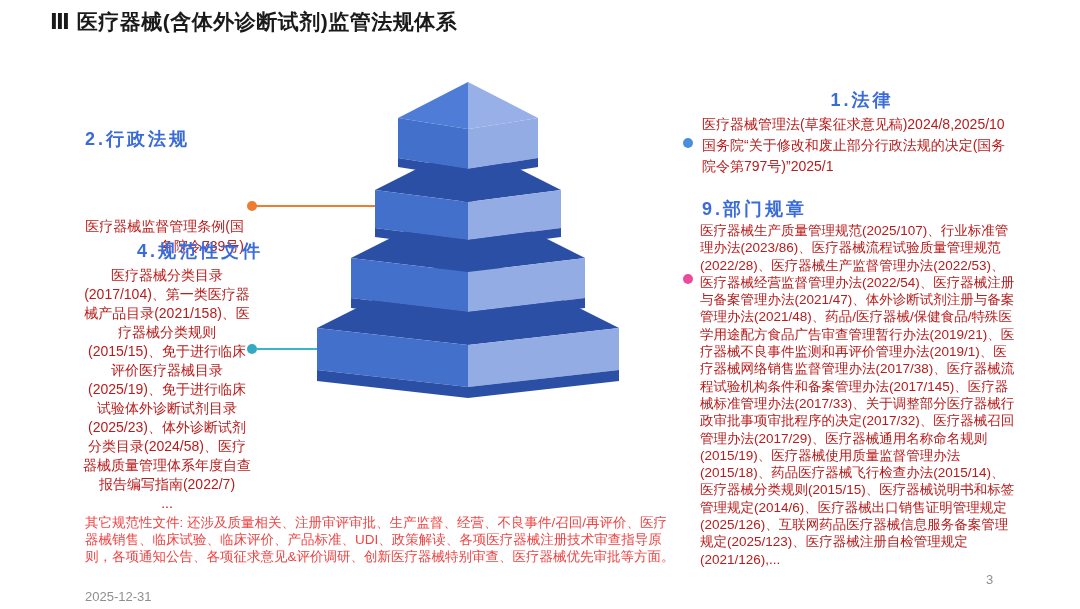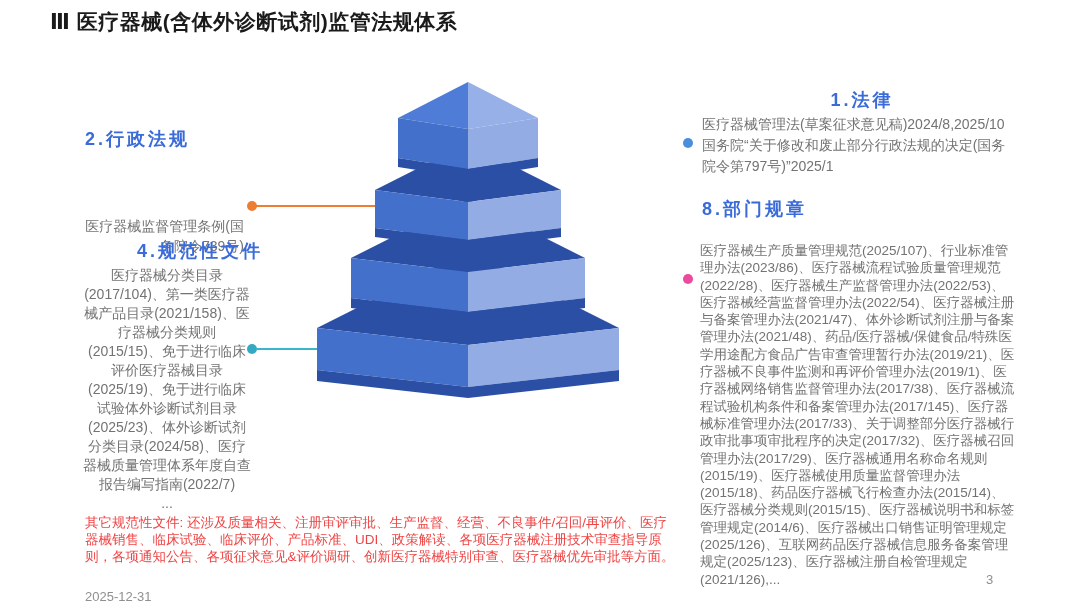--- a/index.html
+++ b/index.html
@@ -10,30 +10,30 @@
   }
   .abs{position:absolute;}
   .slide-title{
     left:10px;top:8px;width:700px;
     font-size:21px;font-weight:700;color:#1a1a1a;letter-spacing:0.5px;margin-left:40px;
   }
   .sec-heading{
     font-size:18px;font-weight:700;color:#3a6bd8;letter-spacing:3px;
   }
   .sec-body{
-    font-size:14px;color:#737373;line-height:19.5px;white-space:pre-line;
+    font-size:14px;color:#b91c1c;line-height:19.5px;white-space:pre-line;
   }
   .h-admin{left:85px;top:127px;width:230px;text-align:left;}
   .b-admin{left:84px;top:170px;width:160px;text-align:right;margin-top:47px;}
   .h-norm{left:85px;top:239px;width:230px;text-align:center;}
   .b-norm{left:82px;top:266px;width:170px;text-align:center;line-height:19px;}
   .h-law{left:702px;top:88px;width:320px;text-align:center;}
   .b-law{left:702px;top:114px;width:314px;line-height:21px;}
   .h-dept{left:702px;top:197px;width:320px;text-align:left;}
-  .b-dept{left:700px;top:222px;width:318px;font-size:13.5px;line-height:17.3px;margin-top:20px;}
+  .b-dept{left:700px;top:222px;width:318px;font-size:13.5px;line-height:17.3px;}
   .footnote{
     left:85px;top:514px;width:592px;
     font-size:13.5px;line-height:17px;color:#ef4444;
   }
   .footer-date{left:85px;top:577px;font-size:13px;color:#8f8f8f;margin-top:12px;}
   .footer-page{left:986px;top:572px;font-size:13px;color:#8f8f8f;}
   svg.diagram{left:0;top:0;pointer-events:none;}
 </style>
 </head>
 <body>
@@ -110,19 +110,19 @@
 <div class="abs sec-body b-admin">医疗器械监督管理条例(国务院令739号)</div>
 
 <div class="abs sec-heading h-norm">4.规范性文件</div>
 <div class="abs sec-body b-norm">医疗器械分类目录(2017/104)、第一类医疗器械产品目录(2021/158)、医疗器械分类规则(2015/15)、免于进行临床评价医疗器械目录(2025/19)、免于进行临床试验体外诊断试剂目录(2025/23)、体外诊断试剂分类目录(2024/58)、医疗器械质量管理体系年度自查报告编写指南(2022/7)
 ...</div>
 
 <div class="abs sec-heading h-law">1.法律</div>
 <div class="abs sec-body b-law">医疗器械管理法(草案征求意见稿)2024/8,2025/10
 国务院“关于修改和废止部分行政法规的决定(国务院令第797号)”2025/1</div>
 
-<div class="abs sec-heading h-dept">8.部门规章</div>
+<div class="abs sec-heading h-dept">9.部门规章</div>
 <div class="abs sec-body b-dept">医疗器械生产质量管理规范(2025/107)、行业标准管理办法(2023/86)、医疗器械流程试验质量管理规范(2022/28)、医疗器械生产监督管理办法(2022/53)、医疗器械经营监督管理办法(2022/54)、医疗器械注册与备案管理办法(2021/47)、体外诊断试剂注册与备案管理办法(2021/48)、药品/医疗器械/保健食品/特殊医学用途配方食品广告审查管理暂行办法(2019/21)、医疗器械不良事件监测和再评价管理办法(2019/1)、医疗器械网络销售监督管理办法(2017/38)、医疗器械流程试验机构条件和备案管理办法(2017/145)、医疗器械标准管理办法(2017/33)、关于调整部分医疗器械行政审批事项审批程序的决定(2017/32)、医疗器械召回管理办法(2017/29)、医疗器械通用名称命名规则(2015/19)、医疗器械使用质量监督管理办法(2015/18)、药品医疗器械飞行检查办法(2015/14)、医疗器械分类规则(2015/15)、医疗器械说明书和标签管理规定(2014/6)、医疗器械出口销售证明管理规定(2025/126)、互联网药品医疗器械信息服务备案管理规定(2025/123)、医疗器械注册自检管理规定(2021/126),...</div>
 
 <div class="abs footnote">其它规范性文件: 还涉及质量相关、注册审评审批、生产监督、经营、不良事件/召回/再评价、医疗器械销售、临床试验、临床评价、产品标准、UDI、政策解读、各项医疗器械注册技术审查指导原则，各项通知公告、各项征求意见&amp;评价调研、创新医疗器械特别审查、医疗器械优先审批等方面。</div>
 
 <div class="abs footer-date">2025-12-31</div>
 <div class="abs footer-page">3</div>
 
 </body></html>

